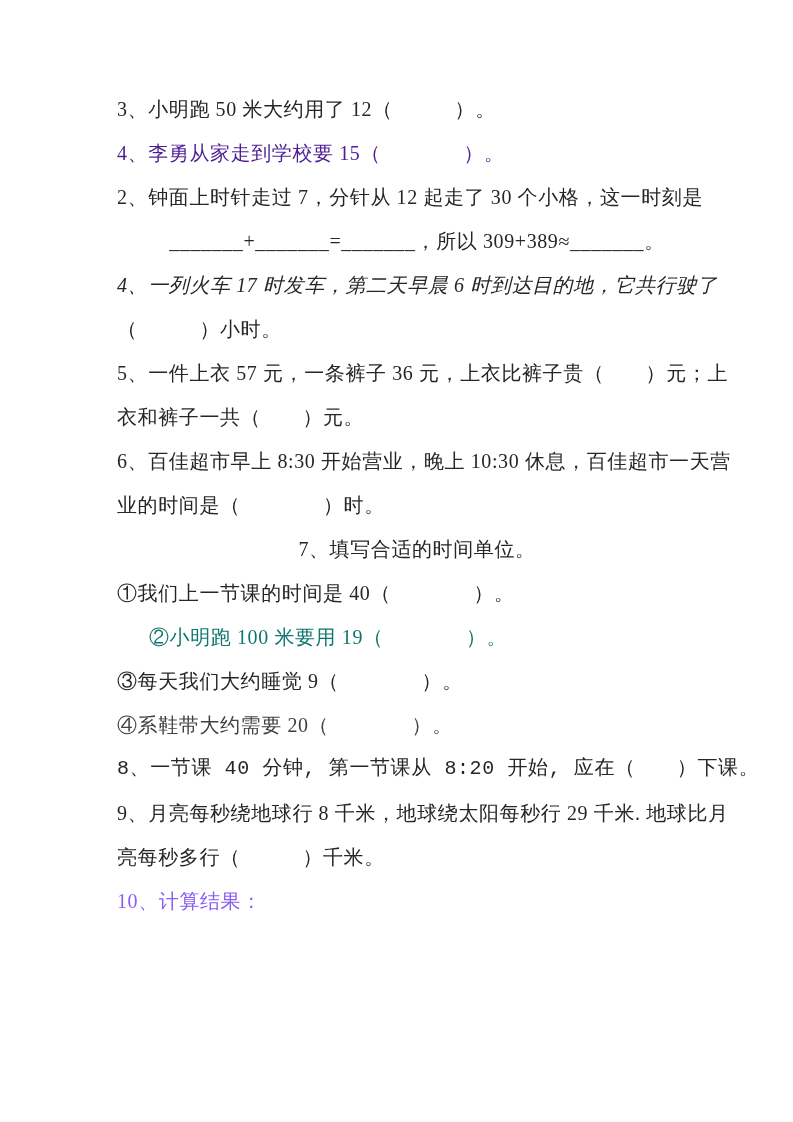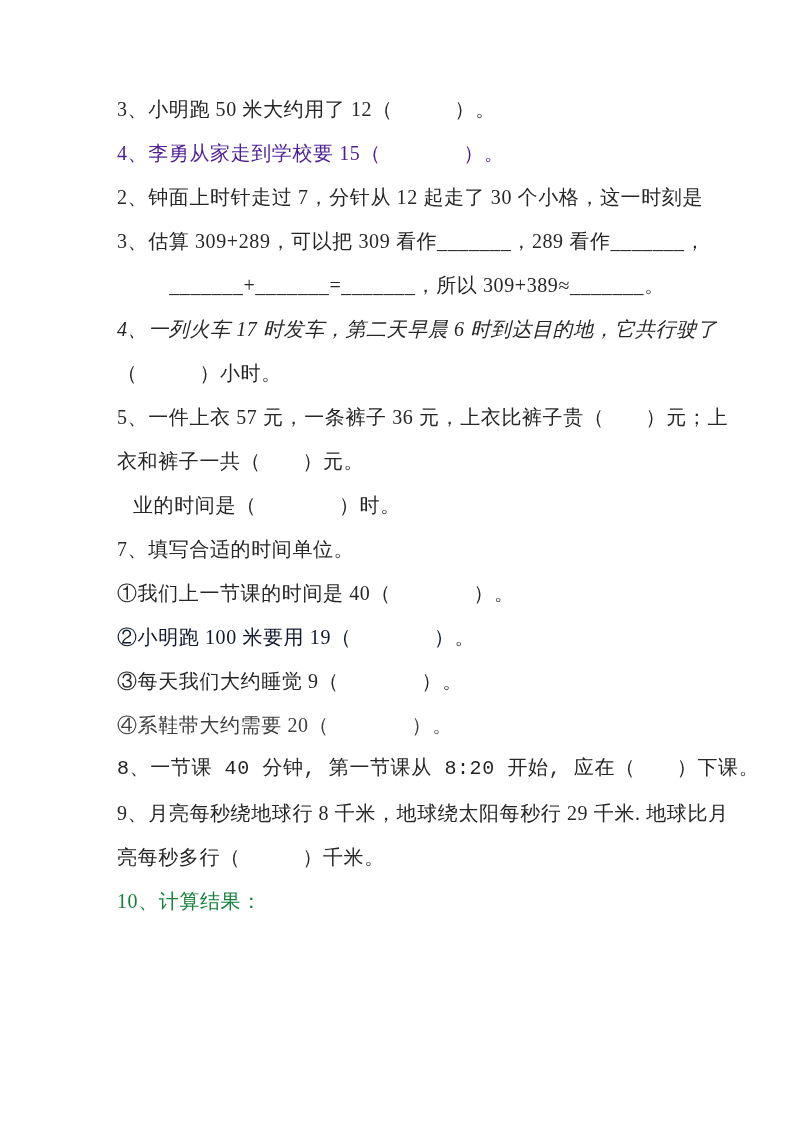--- a/index.html
+++ b/index.html
@@ -35,30 +35,30 @@
   }
 </style>
 </head>
 <body style="background: rgb(255, 255, 255);">
 
 <div class="page">
   <div class="content">
     <div class="line" style="color: rgb(38, 38, 38);">3、小明跑 50 米大约用了 12（　　　）。</div>
     <div class="line" style="color: #4c1d95;">4、李勇从家走到学校要 15（　　　　）。</div>
     <div class="line" style="color: rgb(38, 38, 38);">2、钟面上时针走过 7，分针从 12 起走了 30 个小格，这一时刻是</div>
-    <div class="line" style="color: rgb(38, 38, 38);">3、估算 309+289，可以把 309 看作_______，289 看作_______，</div>
     <div class="line" style="color: rgb(38, 38, 38); text-align: center;">_______+_______=_______，所以 309+389≈_______。</div>
     <div class="line" style="color: rgb(38, 38, 38); font-style: italic;">4、一列火车 17 时发车，第二天早晨 6 时到达目的地，它共行驶了</div>
     <div class="line" style="color: rgb(38, 38, 38);">（　　　）小时。</div>
     <div class="line" style="color: rgb(38, 38, 38);">5、一件上衣 57 元，一条裤子 36 元，上衣比裤子贵（　　）元；上</div>
     <div class="line" style="color: rgb(38, 38, 38);">衣和裤子一共（　　）元。</div>
-    <div class="line" style="color: rgb(38, 38, 38); margin-left: 16px;">业的时间是（　　　　）时。</div>
-    <div class="line" style="color: rgb(38, 38, 38);">7、填写合适的时间单位。</div>
+    <div class="line" style="color: rgb(38, 38, 38);">6、百佳超市早上 8:30 开始营业，晚上 10:30 休息，百佳超市一天营</div>
+    <div class="line" style="color: rgb(38, 38, 38);">业的时间是（　　　　）时。</div>
+    <div class="line" style="color: rgb(38, 38, 38); text-align: center;">7、填写合适的时间单位。</div>
     <div class="line" style="color: rgb(38, 38, 38);">①我们上一节课的时间是 40（　　　　）。</div>
-    <div class="line" style="color: #0f172a;">②小明跑 100 米要用 19（　　　　）。</div>
+    <div class="line" style="color: #0f766e; margin-left: 32px;">②小明跑 100 米要用 19（　　　　）。</div>
     <div class="line" style="color: rgb(38, 38, 38);">③每天我们大约睡觉 9（　　　　）。</div>
     <div class="line" style="color: #404040;">④系鞋带大约需要 20（　　　　）。</div>
     <div class="line" style="color: rgb(38, 38, 38); font-family: Liberation Mono, monospace;">8、一节课 40 分钟, 第一节课从 8:20 开始, 应在（　　）下课。</div>
     <div class="line" style="color: rgb(38, 38, 38);">9、月亮每秒绕地球行 8 千米，地球绕太阳每秒行 29 千米. 地球比月</div>
     <div class="line" style="color: rgb(38, 38, 38);">亮每秒多行（　　　）千米。</div>
-    <div class="line" style="color: #15803d;">10、计算结果：</div>
+    <div class="line" style="color: #8b5cf6;">10、计算结果：</div>
   </div>
 </div>
 
 </body></html>

